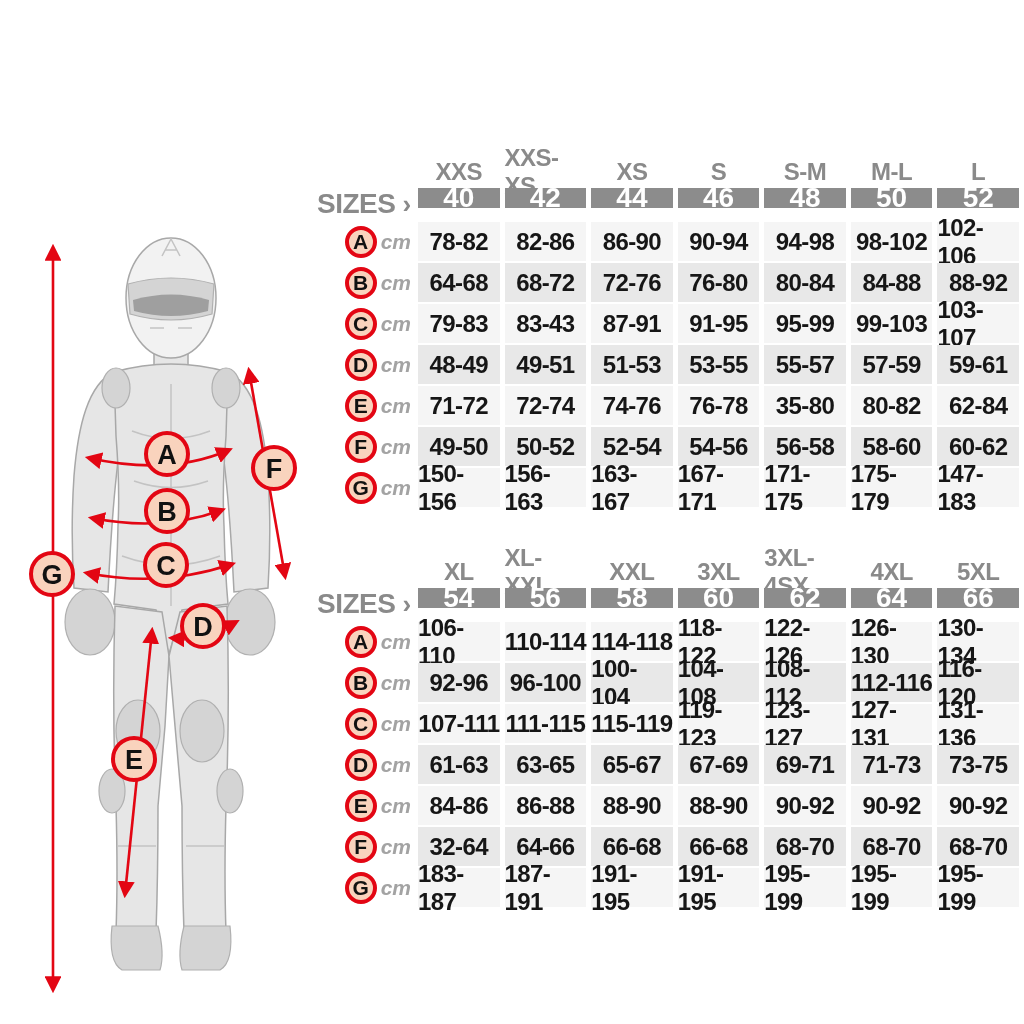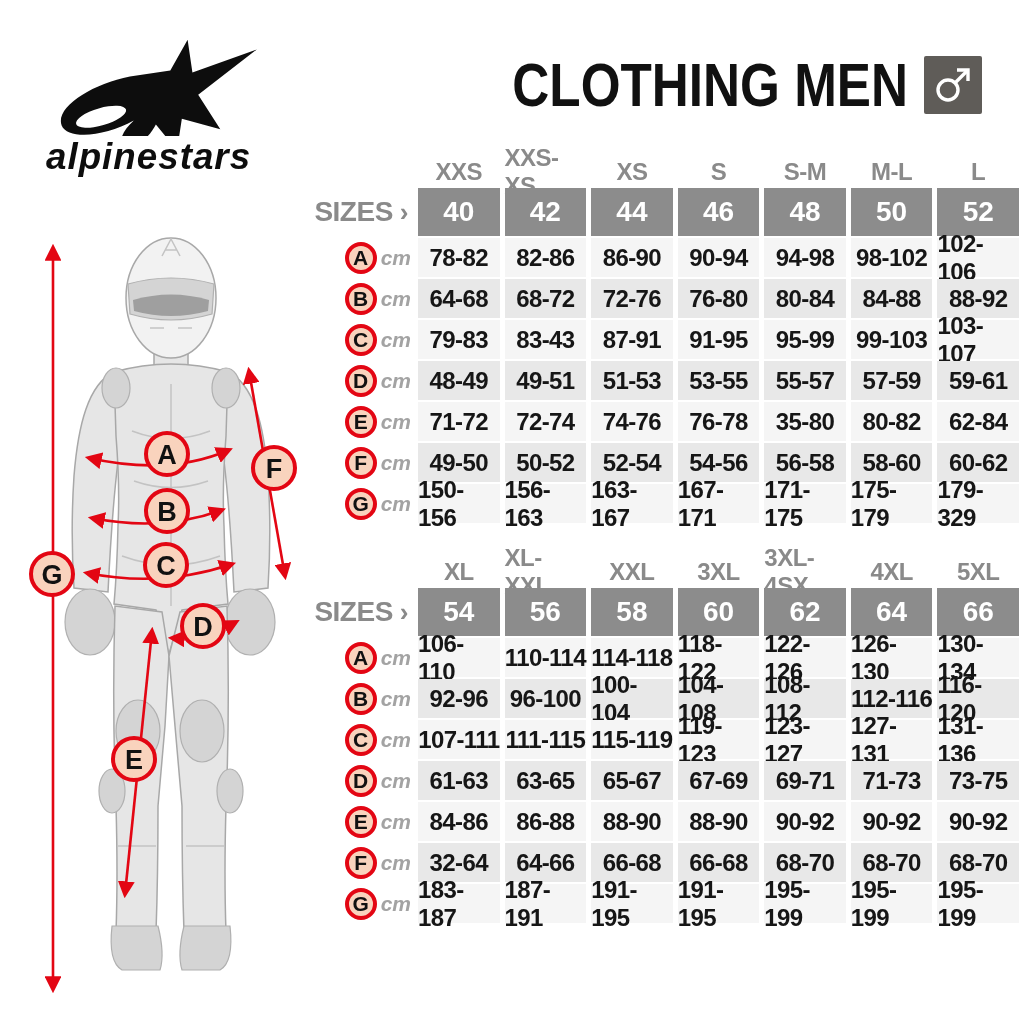--- a/index.html
+++ b/index.html
@@ -18,22 +18,22 @@
          font-stretch:condensed;letter-spacing:0;transform:scaleX(0.84);transform-origin:right center;}
   .gender-box{width:58px;height:58px;background:var(--icon-gray,#5f5c58);border-radius:2px;
               display:flex;align-items:center;justify-content:center;}
 
   
   .size-table{position:absolute;left:317px;width:702px;display:grid;
               grid-template-columns:96px repeat(7,1fr);column-gap:5px;row-gap:2px;}
   #table-0{top:158px;} #table-1{top:558px;}
   .cell{display:flex;align-items:center;justify-content:center;font-stretch:condensed;}
   .head-cell{height:28px;font-size:24px;font-weight:700;color:var(--header-gray,#8a8a8a);letter-spacing:-0.5px;}
-  .band-cell{height:48px;background:var(--band-gray,#8c8c8c);color:#fff;font-size:28px;font-weight:700;}
-  .sizes-label{justify-content:flex-end;gap:7px;color:var(--header-gray,#8a8a8a);
+  .band-cell{height:20px;background:var(--band-gray,#8c8c8c);color:#fff;font-size:28px;font-weight:700;text-decoration:underline;}
+  .sizes-label{justify-content:flex-start;gap:7px;color:var(--header-gray,#8a8a8a);
                font-weight:700;font-size:28px;padding-right:5px;letter-spacing:-0.5px;}
   .sizes-arrow{font-size:26px;font-weight:700;}
   .data-cell{height:39px;font-size:24px;font-weight:700;color:#161616;letter-spacing:-0.6px;}
   .row-light{background:var(--row-light,#f5f5f5);} .row-dark{background:var(--row-dark,#e8e8e8);}
   .row-label{justify-content:flex-end;gap:4px;padding-right:2px;}
   .marker{box-sizing:border-box;min-width:32px;width:32px;height:32px;border-radius:50%;
           border:4px solid var(--accent-red,#e30613);background:var(--marker-fill,#f9d3bd);
           display:flex;align-items:center;justify-content:center;
           font-size:21px;font-weight:700;color:#111;font-stretch:condensed;}
   .unit{font-size:21px;font-weight:700;color:var(--unit-gray,#a3a3a3);font-style:italic;}
@@ -48,41 +48,21 @@
   .ah{fill:var(--accent-red,#e30613);}
   .mcirc{fill:var(--marker-fill,#f9d3bd);stroke:var(--accent-red,#e30613);stroke-width:4;}
   .marker-letter{font-family:"Liberation Sans","DejaVu Sans",sans-serif;font-size:27px;
                  font-weight:bold;fill:#111;text-anchor:middle;}
 </style>
 </head>
 <body>
 
 <div class="page">
 
-  <div class="logo">
-    <svg viewBox="0 0 220 104" aria-hidden="true">
-      <path fill="#0d0d0d" d="M146,4 L128,36 L86,42
-        C46,50 8,74 15,93 C21,108 60,105 90,88
-        C78,99 72,112 82,115 C92,117 106,106 113,92
-        L135,119 L140,86 L180,97 L157,61 L218,14 L151,38 Z"></path>
-      <ellipse fill="#ffffff" cx="56" cy="84" rx="27" ry="9" transform="rotate(-16 56 84)"></ellipse>
-    </svg>
-    <div class="logo-text">alpinestars</div>
-  </div>
-
-  <div class="header">
-    <h1 class="title">CLOTHING MEN</h1>
-    <div class="gender-box">
-      <svg width="44" height="44" viewBox="0 0 44 44" aria-hidden="true">
-        <circle cx="17" cy="27" r="10" fill="none" stroke="#fff" stroke-width="3.4"></circle>
-        <line x1="24.5" y1="19.5" x2="36" y2="8" stroke="#fff" stroke-width="3.4"></line>
-        <polyline points="26,7 37,7 37,18" fill="none" stroke="#fff" stroke-width="3.4"></polyline>
-      </svg>
-    </div>
-  </div>
+
 
   <svg class="figure" viewBox="0 0 292 794">
     <defs>
       <marker id="ah" viewBox="0 0 10 10" refX="7.5" refY="5" markerWidth="6.5" markerHeight="6.5" orient="auto-start-reverse">
         <path class="ah" d="M0,0 L10,5 L0,10 Z"></path>
       </marker>
     </defs>
 
     <g>
       <rect x="132" y="110" width="34" height="32" class="body"></rect>
@@ -231,21 +211,21 @@
       <div class="cell row-label">
         <span class="marker">G</span>
         <span class="unit">cm</span>
       </div>
       <div class="cell data-cell row-light">150-156</div>
       <div class="cell data-cell row-light">156-163</div>
       <div class="cell data-cell row-light">163-167</div>
       <div class="cell data-cell row-light">167-171</div>
       <div class="cell data-cell row-light">171-175</div>
       <div class="cell data-cell row-light">175-179</div>
-      <div class="cell data-cell row-light">179-329</div>
+      <div class="cell data-cell row-light">147-183</div>
     </section>
   <section class="size-table" id="table-1">
       <div class="cell"></div>
       <div class="cell head-cell">XL</div>
       <div class="cell head-cell">XL-XXL</div>
       <div class="cell head-cell">XXL</div>
       <div class="cell head-cell">3XL</div>
       <div class="cell head-cell">3XL-4SX</div>
       <div class="cell head-cell">4XL</div>
       <div class="cell head-cell">5XL</div>

